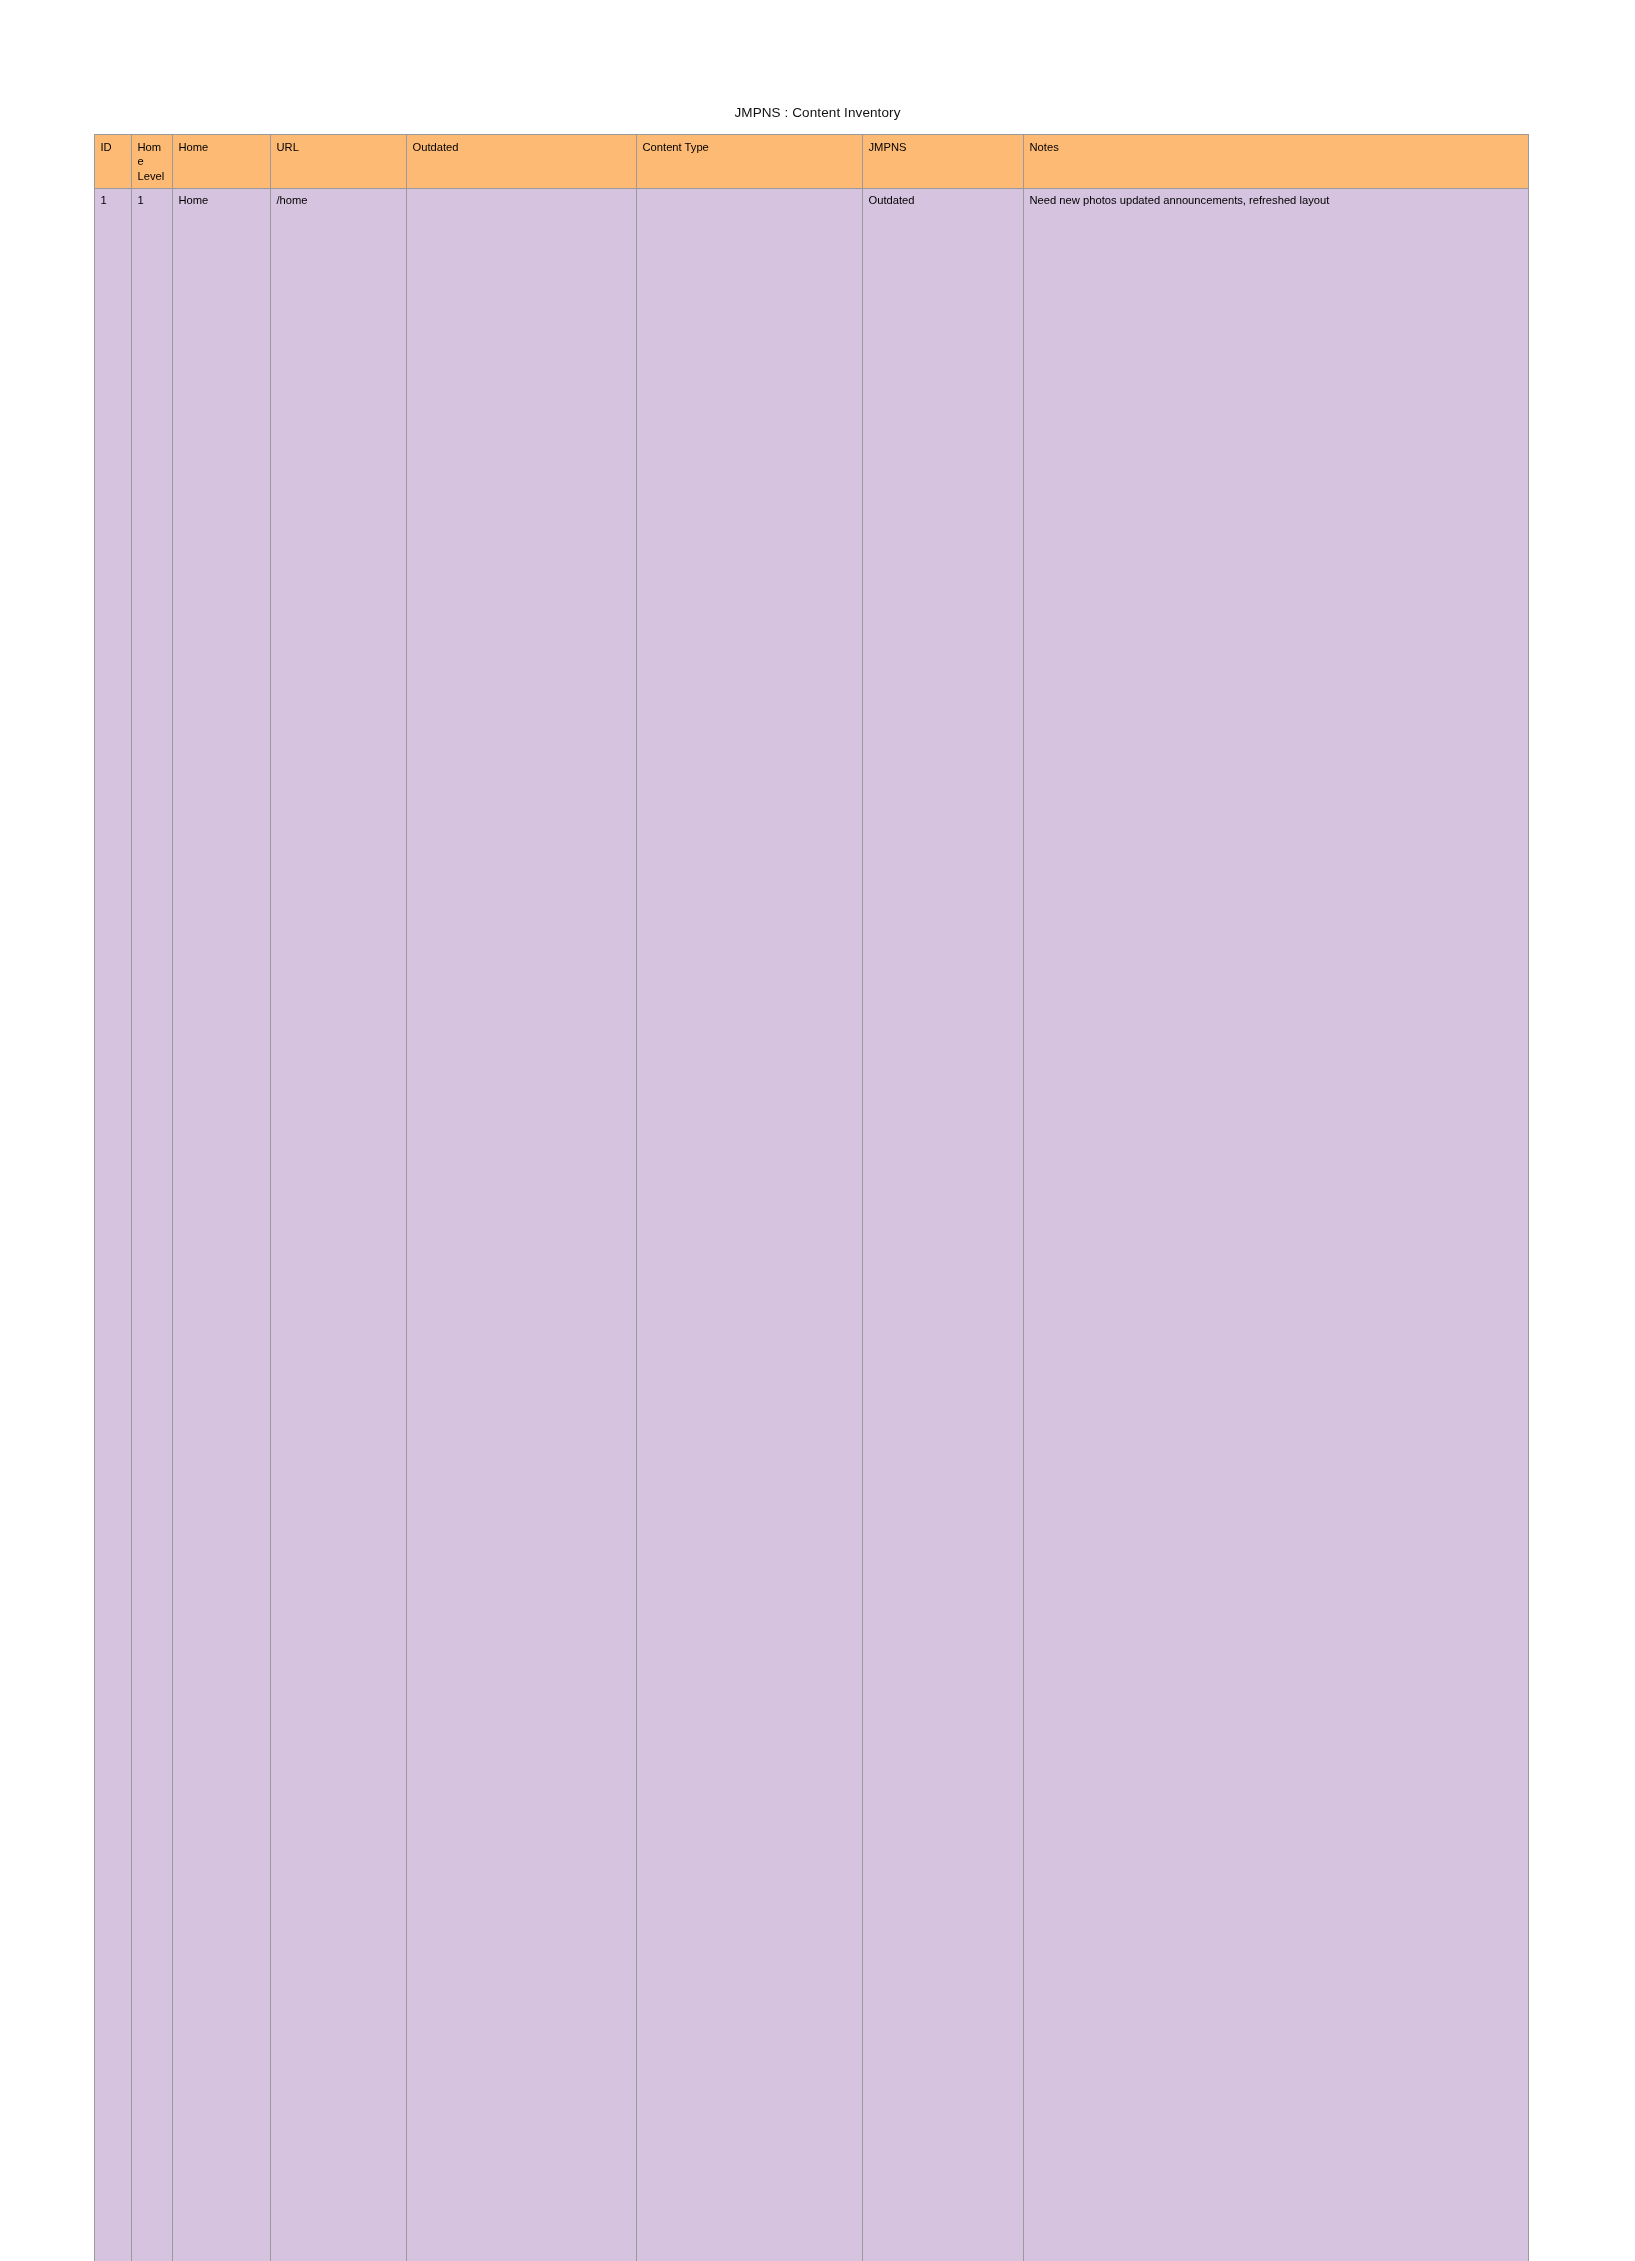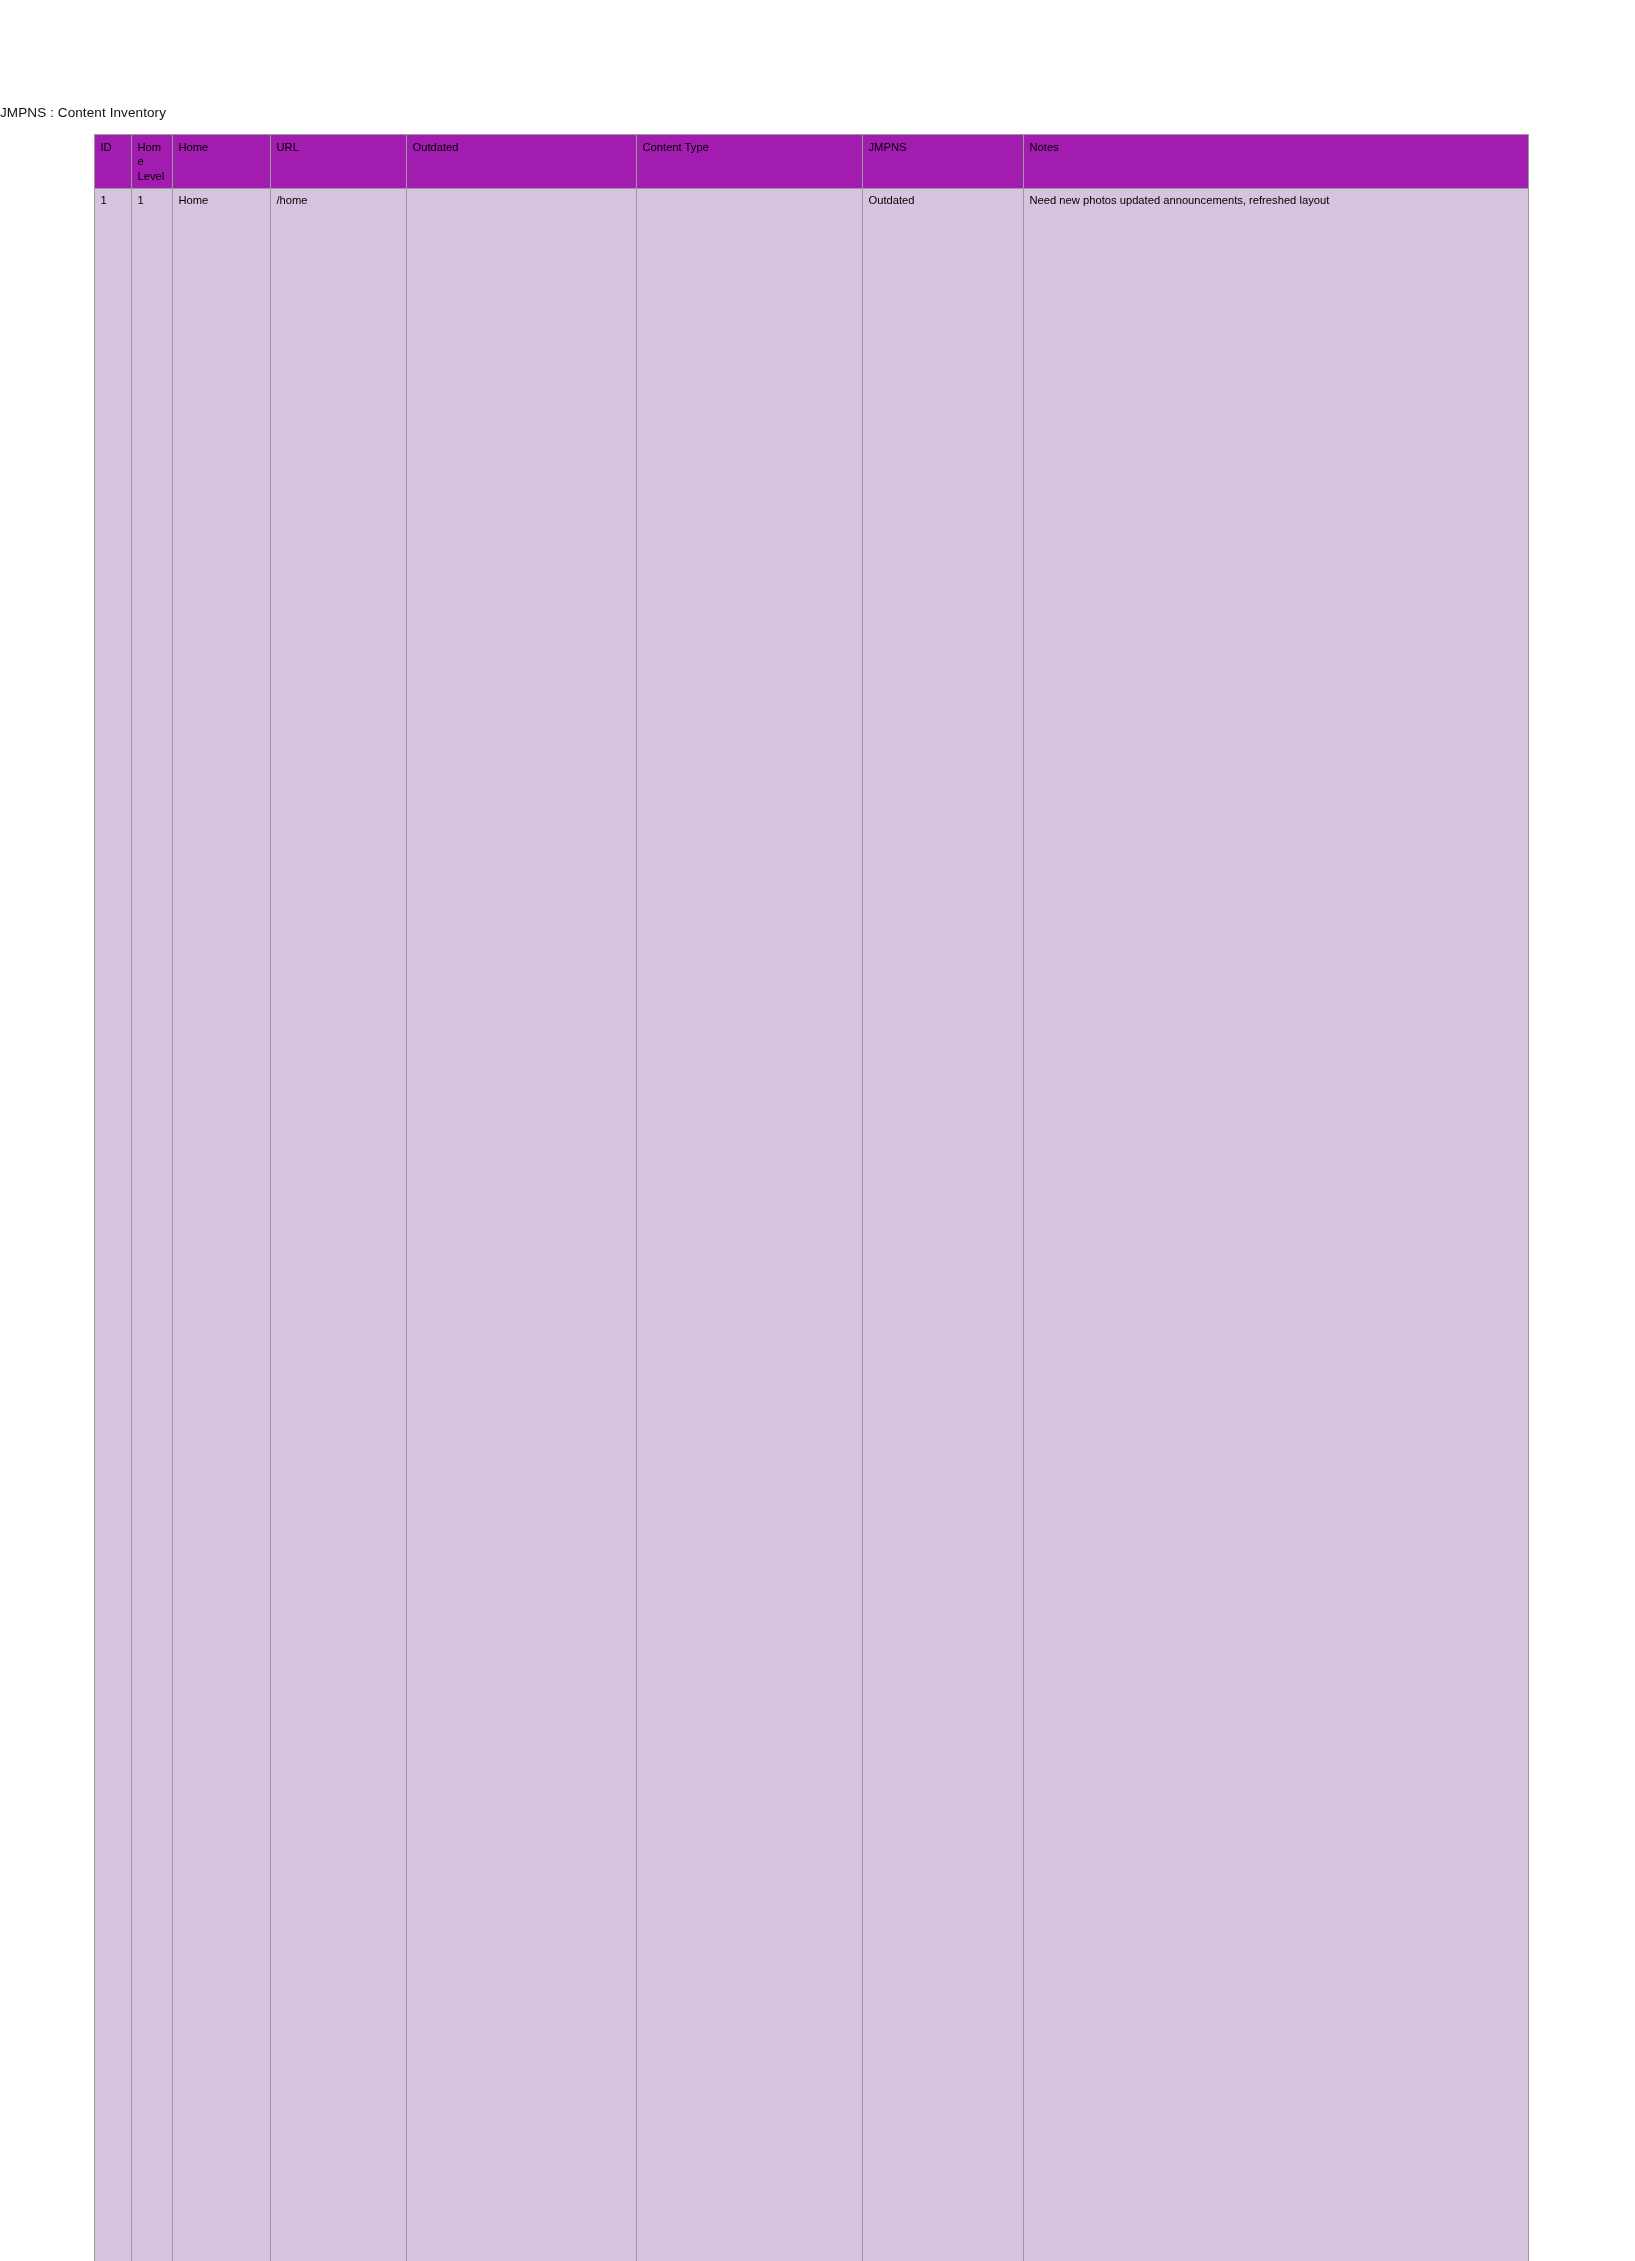--- a/index.html
+++ b/index.html
@@ -21,20 +21,21 @@
     width: 1635px;
     height: 2261px;
     box-sizing: border-box;
   }
 
   .doc-title {
     position: absolute;
     top: 105px;
     left: 0;
     width: 1635px;
+    text-align: center;
     font-size: 13.5px;
     letter-spacing: 0.1px;
     color: #111;
   }
 
   .table-wrap {
     position: absolute;
     top: 134px;
     left: 94px;
     width: 1433px;
@@ -62,21 +63,21 @@
     padding: 4.5px 5.5px 4.5px 5.5px;
     vertical-align: top;
     text-align: left;
     font-weight: normal;
     word-wrap: break-word;
     overflow-wrap: break-word;
   }
 
   
   thead th {
-    background: #a21caf;
+    background: #fdba74;
     font-weight: bold;
     height: 39px;
     vertical-align: top;
     font-size: 11.2px;
     padding-top: 5.5px;
   }
   thead th.h-level { line-height: 1.3; }
 
   
   tr.page-row-a > td { background: #d6c3df; }

